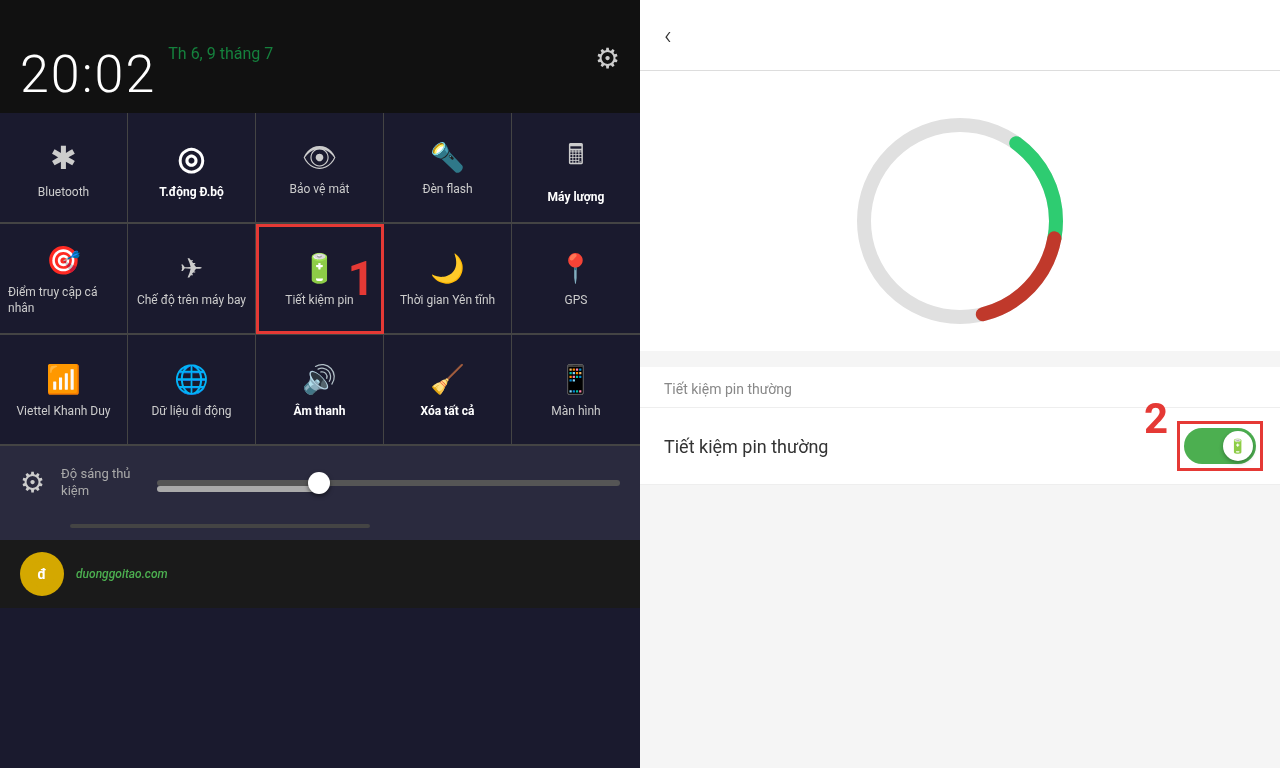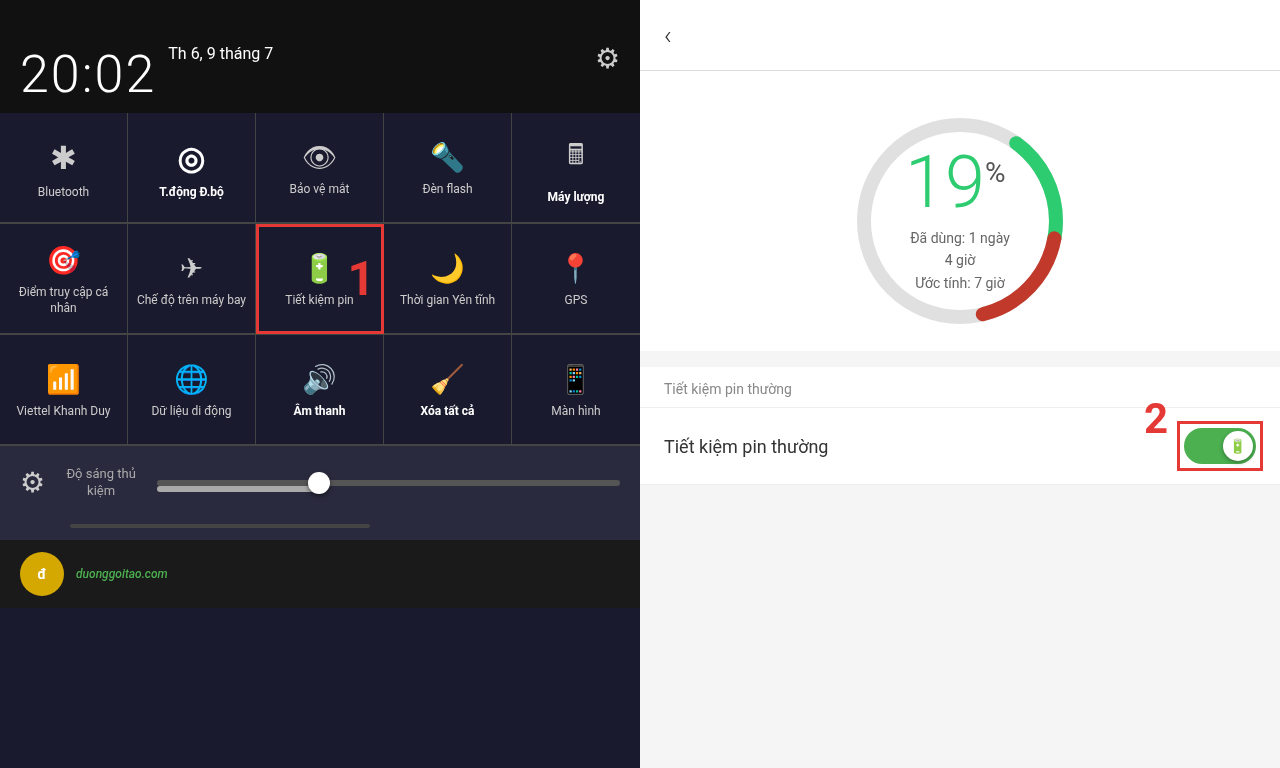--- a/index.html
+++ b/index.html
@@ -39,21 +39,21 @@
 
     .time {
       font-size: 52px;
       font-weight: 300;
       color: #fff;
       letter-spacing: 2px;
     }
 
     .date {
       font-size: 16px;
-      color: #ffffff;
+      color: #15803d;
     }
 
     .settings-icon {
       font-size: 28px;
       color: #ccc;
     }
 
     .qs-grid {
       display: grid;
       grid-template-columns: repeat(5, 1fr);
@@ -90,21 +90,21 @@
     }
 
     .qs-icon.active {
       color: #fff;
       font-weight: bold;
     }
 
     .qs-label {
       font-size: 12px;
       color: #ccc;
-      text-align: center;
+      text-align: left;
       line-height: 1.3;
     }
 
     .qs-label.bold {
       font-weight: bold;
       color: #fff;
     }
 
     .step-number {
       position: absolute;
@@ -494,30 +494,20 @@
   <div class="battery-circle-section">
     <div class="circle-wrapper">
       <svg class="circle-svg" viewBox="0 0 220 220">
 
         <circle class="circle-bg" cx="110" cy="110" r="96"></circle>
 
         <circle class="circle-fill-green" cx="110" cy="110" r="96" stroke-dasharray="108 495" stroke-dashoffset="-60"></circle>
 
         <circle class="circle-fill-orange" cx="110" cy="110" r="96" stroke-dasharray="110 495" stroke-dashoffset="-168"></circle>
       </svg>
-      <div class="circle-center">
-        <div class="battery-percent">
-          <span>19</span>
-            <span class="percent-sign">%</span>
-        </div>
-        <div class="battery-info">
-          <div>Đã dùng: 1 ngày 4 giờ</div>
-          <div>Ước tính: 7 giờ</div>
-        </div>
-      </div>
     </div>
   </div>
 
   <div class="settings-section">
     <div class="settings-label">Tiết kiệm pin thường</div>
     <div class="settings-row">
       <span class="settings-row-label">Tiết kiệm pin thường</span>
       <div class="toggle-wrapper">
         <span class="step2-badge">2</span>
         <div class="toggle-switch">

